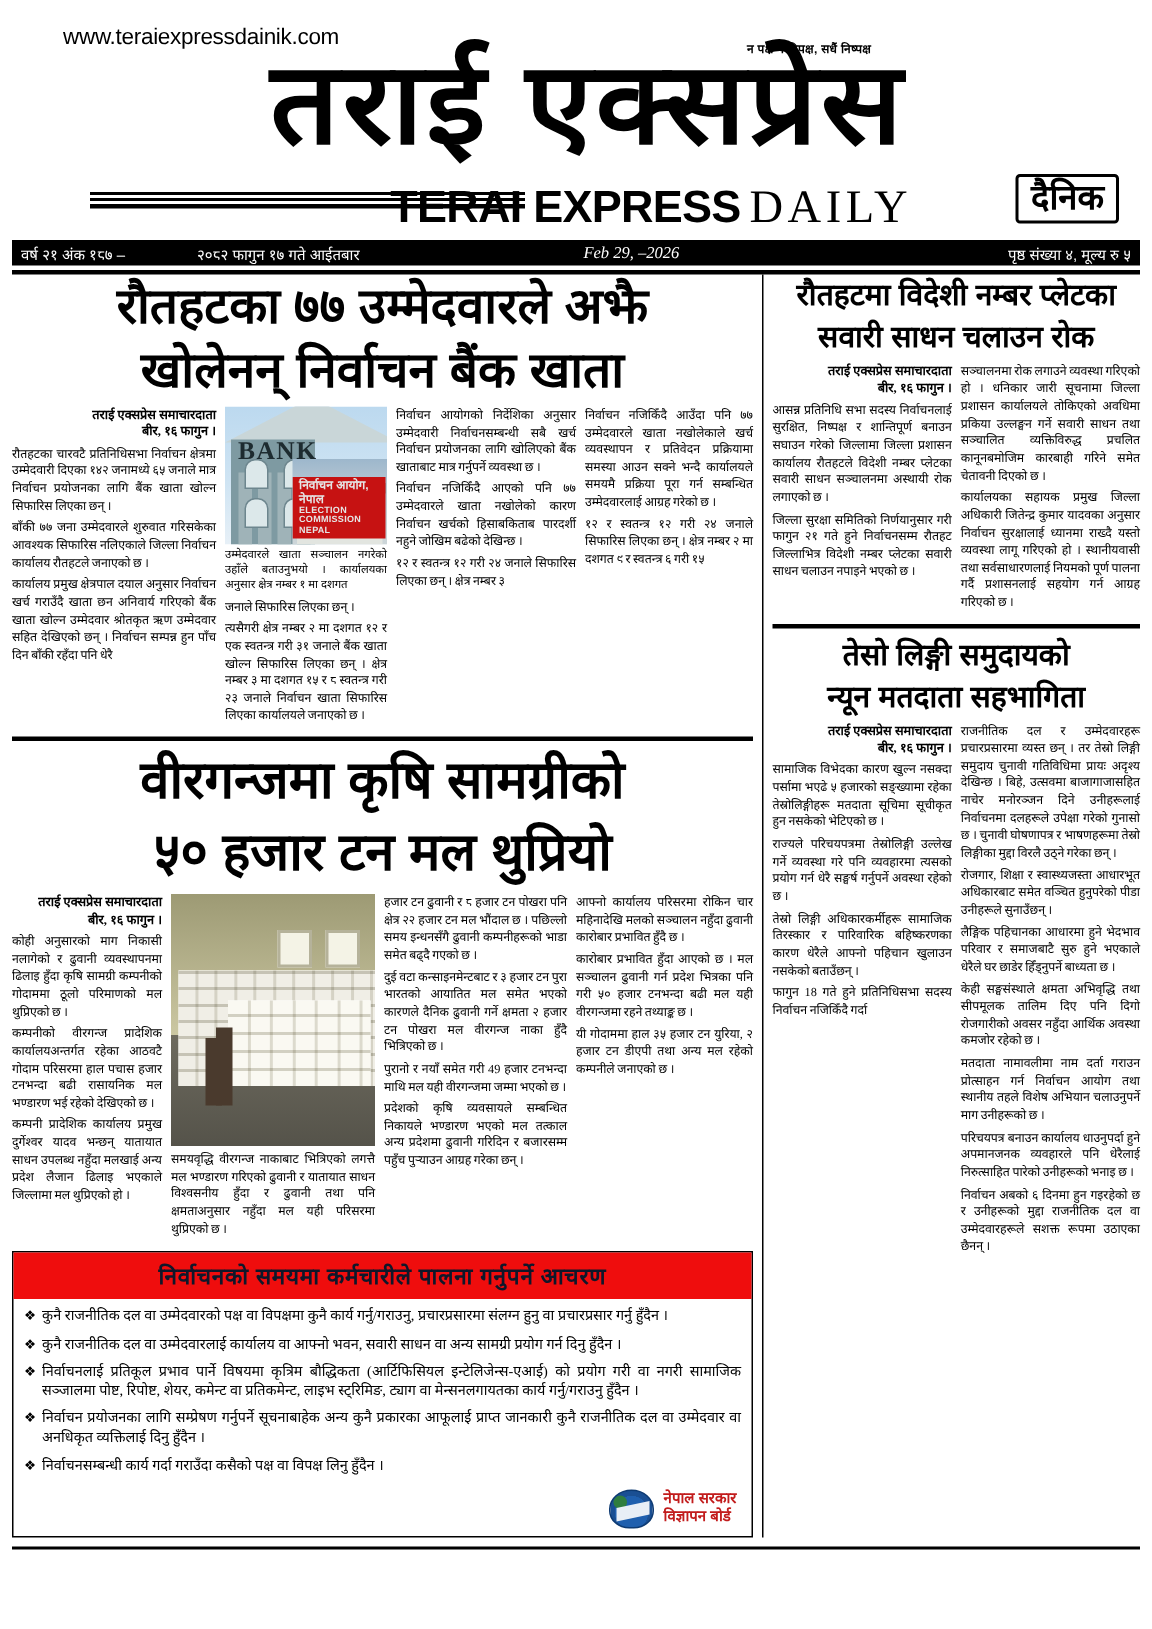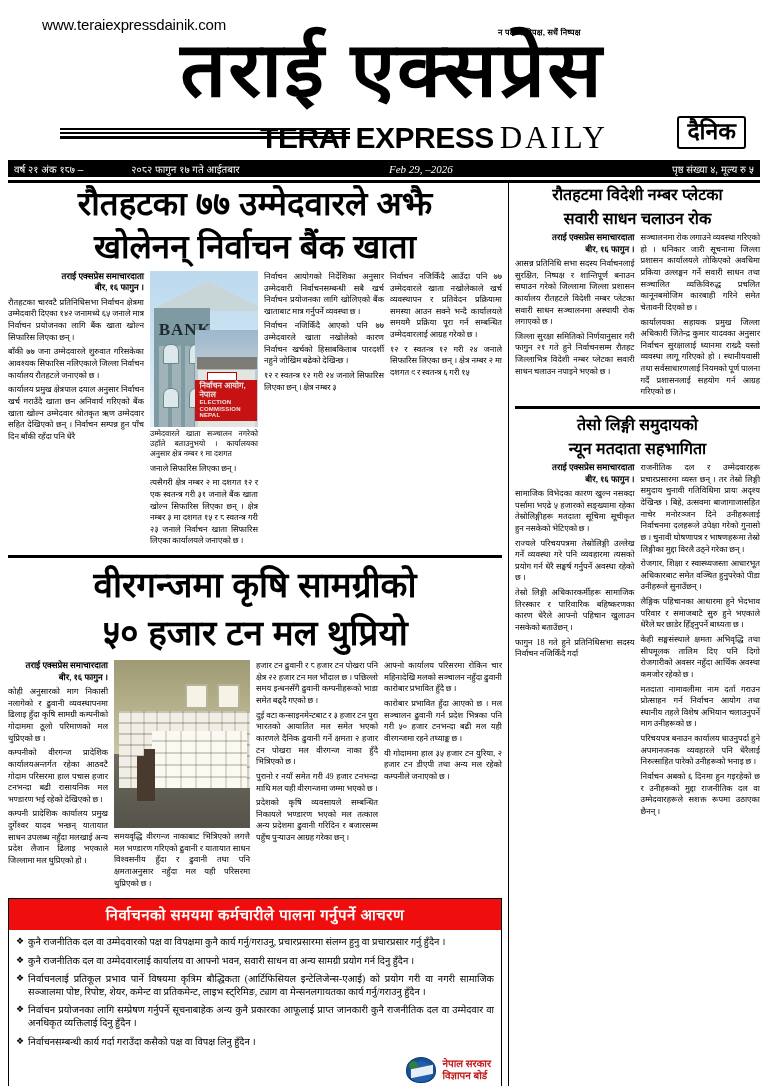--- a/index.html
+++ b/index.html
@@ -87,21 +87,21 @@
     text-align:center; letter-spacing:0px;
     margin:2px 0 4px;
   }
   .hl-lead2 {
     font-family:"Liberation Sans", sans-serif;
     font-weight:bold; font-size:35px; line-height:1.2;
     text-align:center; margin:4px 0 6px;
   }
   .hl-side {
     font-family:"Liberation Sans", sans-serif;
-    font-weight:bold; font-size:16px; line-height:1.22;
+    font-weight:bold; font-size:20px; line-height:1.22;
     text-align:center; margin:2px 0 4px;
   }
 
   
   .byline {
     text-align:right; font-weight:bold; font-size:8.5px;
     line-height:1.35; margin-bottom:3px;
   }
   .bodytext {
     font-size:8.2px; line-height:1.42; text-align:justify;
@@ -113,21 +113,21 @@
   .cols3 > div { flex:1; }
   .cols2 { display:flex; gap:6px; }
   .cols2 > div { flex:1; }
 
   
   .photo { position:relative; overflow:hidden; }
   .cap { font-size:7.6px; line-height:1.35; text-align:justify; margin-top:2px; }
 
   
   .bank-art {
-    width:100%; height:156px; position:relative;
+    width:100%; height:92px; position:relative;
     background:linear-gradient(#bcd9ef 0%, #cfe4f3 55%, #e7f0f7 100%);
   }
   .bank-bldg {
     position:absolute; left:4%; bottom:0; width:52%; height:76%;
     background:#7e9aa2;
   }
   .bank-roof {
     position:absolute; left:0%; bottom:74%; width:60%; height:0;
     border-left:58px solid transparent; border-right:58px solid transparent;
     border-bottom:30px solid #c9d6d8;
@@ -176,21 +176,21 @@
     background:
       repeating-linear-gradient(90deg,#fcfbf7 0 13px,#dedcd1 13px 15px),
       repeating-linear-gradient(0deg,#fdfdfa 0 10px,#d5d3c8 10px 12px);
     background-blend-mode:multiply;
   }
   .wh-person { position:absolute; bottom:16%; width:11px; background:#4a3a2d; }
 
   
   .notice { border:1px solid #000; margin-top:6px; }
   .notice-head {
-    background:#ef0d0d; color:#ffffff; text-align:center;
+    background:#ef0d0d; color:#0f172a; text-align:center;
     font-family:"Liberation Sans", sans-serif;
     font-weight:bold; font-size:15px; letter-spacing:0.5px;
     padding:5px 0 6px;
   }
   .notice-body { padding:5px 7px 4px; }
   .notice-item {
     display:flex; gap:4px;
     font-size:9.6px; line-height:1.36; text-align:justify;
     margin-bottom:5px;
   }

